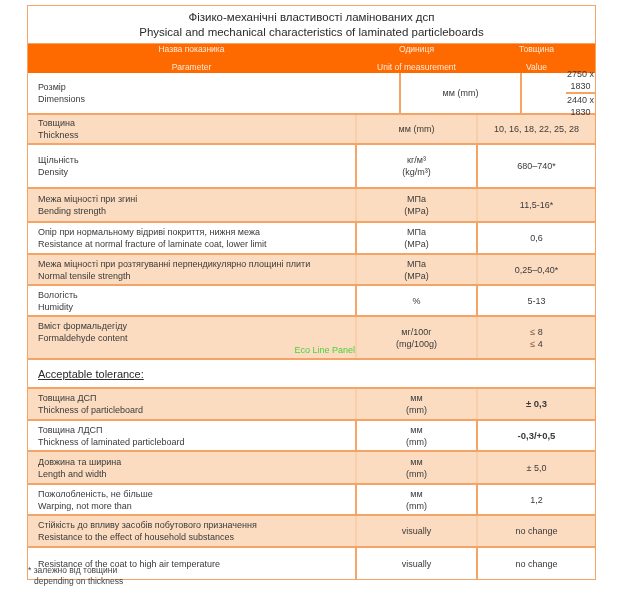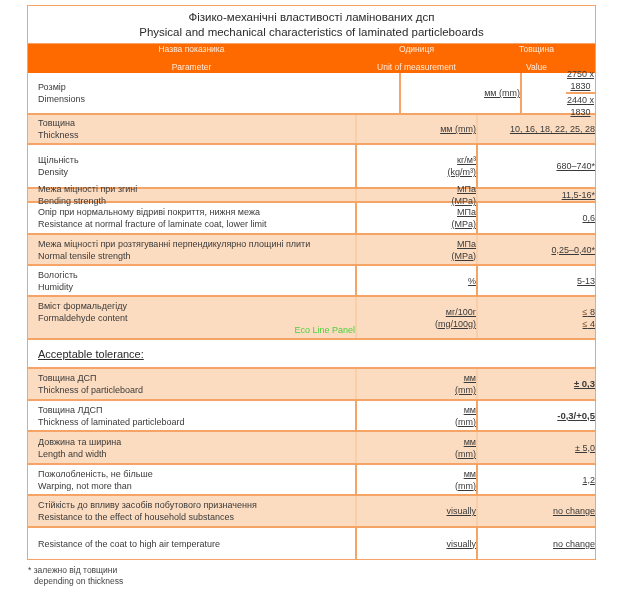--- a/index.html
+++ b/index.html
@@ -23,21 +23,21 @@
   }
   .hdr > div { display: flex; flex-direction: column; justify-content: space-between; align-items: center; text-align: center; }
   .c1 { width: 327px; box-sizing: border-box; }
   .c2 { width: 123px; box-sizing: border-box; }
   .c3 { flex: 1; box-sizing: border-box; }
   .row { display: flex; border-top: 2px solid #f5a465; box-sizing: border-box; font-size: 9px; line-height: 12px; }
   .row.first { border-top: none; gap: 44px; }
   .row.shade { background: #fcdcc0; }
   .row > div { display: flex; flex-direction: column; justify-content: center; }
   .row .c1 { padding-left: 10px; }
-  .row .c2, .row .c3 { align-items: flex-end; text-align: center; text-decoration: underline; }
+  .row .c2, .row .c3 { align-items: center; text-align: center; }
   .row .c2 { border-left: 2px solid #f5a465; border-right: 2px solid #f5a465; }
   .row.shade .c2 { border-left-color: #f9cfa9; border-right-color: #f9cfa9; }
   .split { display: flex; flex-direction: column; padding: 0 !important; }
   .split > div { flex: 1; display: flex; align-items: center; justify-content: center; width: 100%; }
   .split > div + div { border-top: 2px solid #f5a465; }
   .green { color: #49d23c; text-align: right; }
   .bold { font-weight: bold; font-size: 9.5px; }
   .tol { font-size: 11px; color: #2a2a2a; padding-left: 10px !important; justify-content: center; text-decoration: underline; }
   .le { color: #8a5a3a; }
   .foot { position: absolute; left: 28px; top: 565px; font-size: 8.5px; line-height: 11px; color: #444; }
@@ -101,21 +101,21 @@
       </div>
     <div class="c2">
         <span>кг/м³</span>
         <span>(kg/m³)</span>
       </div>
     <div class="c3">
         <span>680–740*</span>
       </div>
   </div>
 
-  <div class="row shade" style="height:14px">
+  <div class="row shade" style="height:34px">
     <div class="c1">
         <span>Межа міцності при згині</span>
         <span>Bending strength</span>
       </div>
     <div class="c2">
         <span>МПа</span>
         <span>(MPa)</span>
       </div>
     <div class="c3">
         <span>11,5-16*</span>

